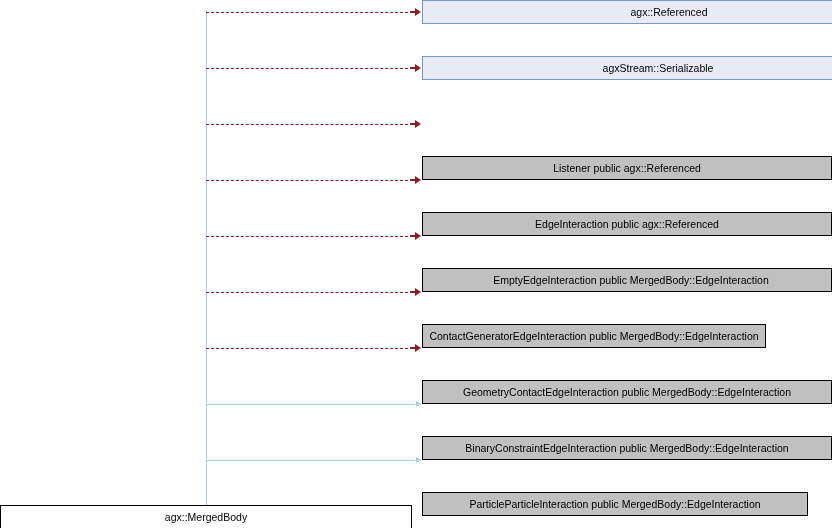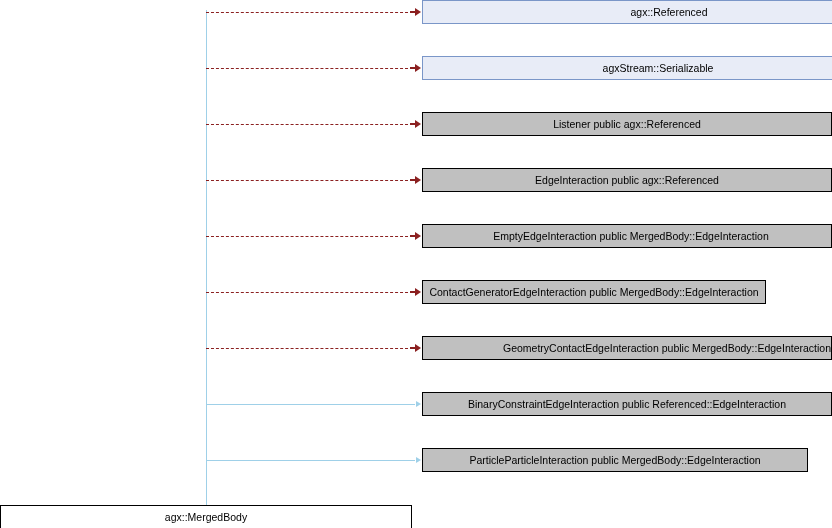--- a/index.html
+++ b/index.html
@@ -28,20 +28,21 @@
     white-space: nowrap;
     overflow: hidden;
   }
   .node-interface {
     background: #e8ecf7;
     border: 1px solid #7a96c8;
   }
   .node-class {
     background: #c0c0c0;
     border: 1px solid #000000;
+    margin-top: 44px;
   }
   .node-root {
     background: #ffffff;
     border: 1px solid #000000;
   }
   .edge-line {
     position: absolute;
     height: 0;
     border-top-width: 1px;
     border-top-style: dashed;
@@ -109,19 +110,19 @@
       <div class="edge-line solid" style="left: 206px; top: 460px; width: 209px;"></div>
       <div class="arrowhead blue" style="left: 416px; top: 457px;"></div>
     </div>
   <div id="nodes">
       <div class="node node-interface" style="left: 422px; top: 0px; width: 494px;"><span>agx::Referenced</span></div>
       <div class="node node-interface" style="left: 422px; top: 56px; width: 472px;"><span>agxStream::Serializable</span></div>
       <div class="node node-class" style="left: 422px; top: 112px; width: 410px;"><span>Listener public agx::Referenced</span></div>
       <div class="node node-class" style="left: 422px; top: 168px; width: 410px;"><span>EdgeInteraction public agx::Referenced</span></div>
       <div class="node node-class" style="left: 422px; top: 224px; width: 410px; padding-left: 8px;"><span>EmptyEdgeInteraction public MergedBody::EdgeInteraction</span></div>
       <div class="node node-class" style="left: 422px; top: 280px; width: 344px;"><span>ContactGeneratorEdgeInteraction public MergedBody::EdgeInteraction</span></div>
-      <div class="node node-class" style="left: 422px; top: 336px; width: 410px; text-align: right;"><span>GeometryContactEdgeInteraction public MergedBody::EdgeInteraction</span></div>
-      <div class="node node-class" style="left: 422px; top: 392px; width: 410px;"><span>BinaryConstraintEdgeInteraction public Referenced::EdgeInteraction</span></div>
+      <div class="node node-class" style="left: 422px; top: 336px; width: 410px;"><span>GeometryContactEdgeInteraction public MergedBody::EdgeInteraction</span></div>
+      <div class="node node-class" style="left: 422px; top: 392px; width: 410px;"><span>BinaryConstraintEdgeInteraction public MergedBody::EdgeInteraction</span></div>
       <div class="node node-class" style="left: 422px; top: 448px; width: 386px;"><span>ParticleParticleInteraction public MergedBody::EdgeInteraction</span></div>
       <div class="node node-root" style="left: 0px; top: 505px; width: 412px; text-align: center;"><span>agx::MergedBody</span></div>
     </div>
 
 </div>
 
 </body></html>

